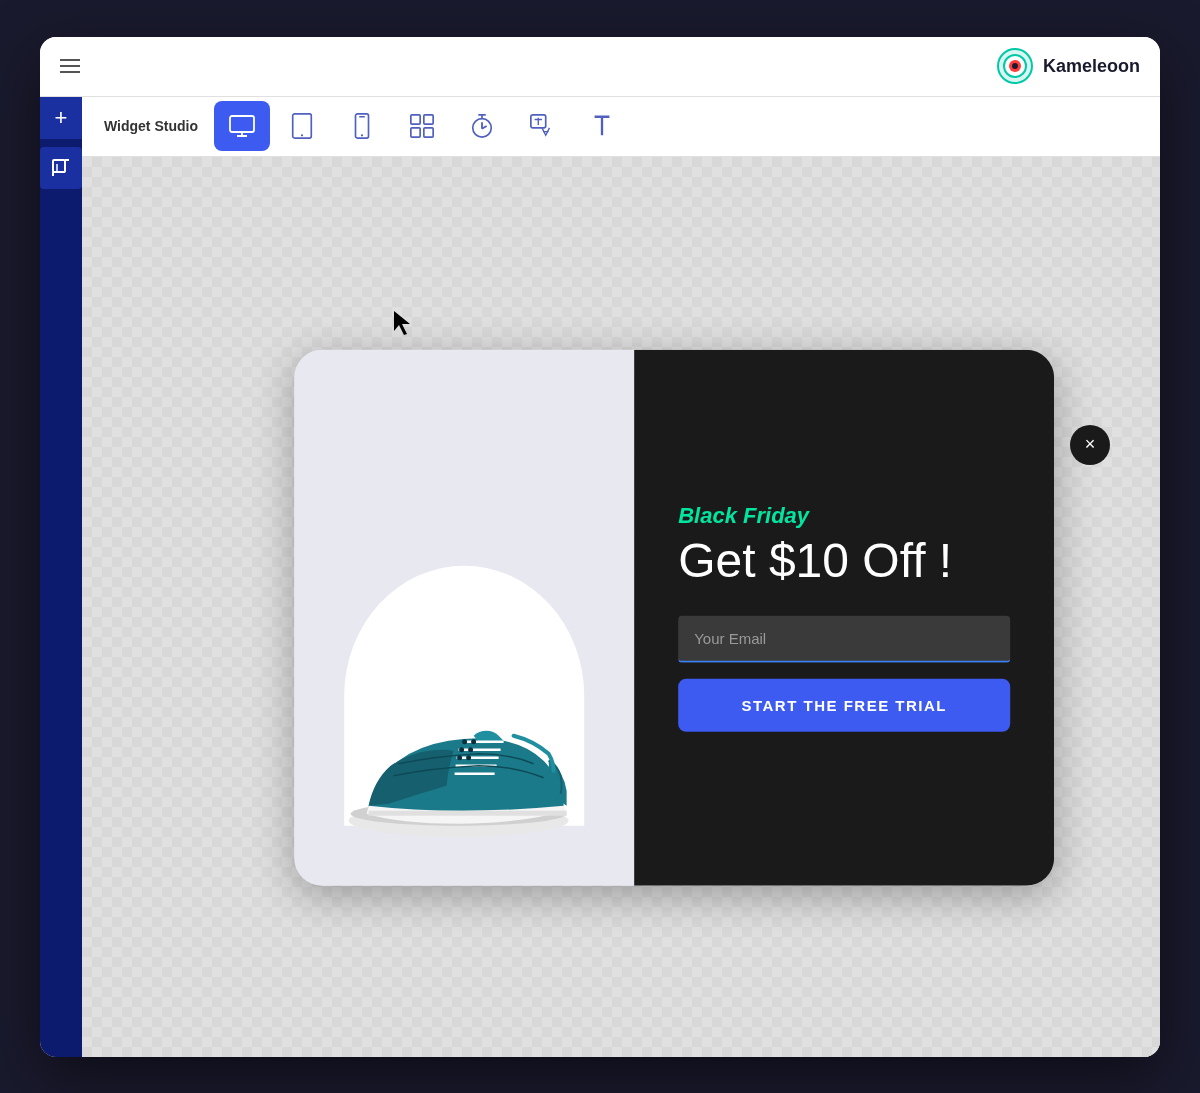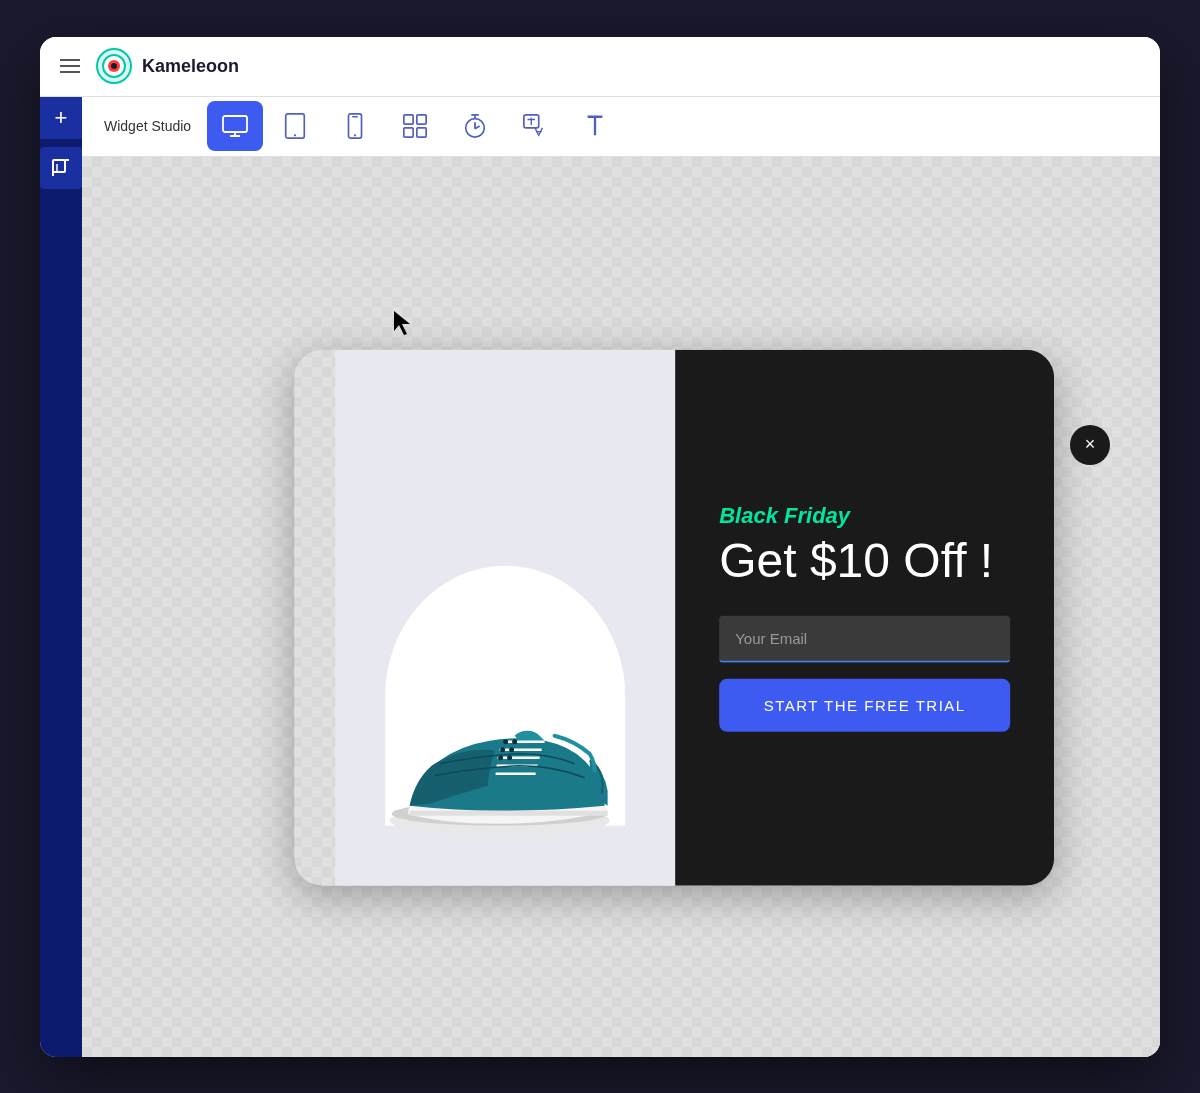--- a/index.html
+++ b/index.html
@@ -23,20 +23,21 @@
     }
     
     .top-bar {
       height: 60px;
       background: #ffffff;
       display: flex;
       align-items: center;
       padding: 0 20px;
       border-bottom: 1px solid #e0e0e0;
       flex-shrink: 0;
+      justify-content: space-between;
     }
     .hamburger-icon {
       display: flex;
       flex-direction: column;
       gap: 4px;
       margin-right: 16px;
       cursor: pointer;
     }
     .hamburger-icon span {
       display: block;
@@ -117,21 +118,21 @@
     }
     .toolbar-content-area {
       display: flex;
       flex-direction: column;
       flex: 1;
       overflow: hidden;
     }
     .toolbar-label {
       font-size: 14px;
       color: #333;
-      font-weight: 400;
+      font-weight: 700;
       padding: 0 12px;
     }
     .toolbar-btn {
       width: 56px;
       height: 50px;
       display: flex;
       align-items: center;
       justify-content: center;
       border-radius: 8px;
       cursor: pointer;
@@ -173,21 +174,20 @@
       position: absolute;
       top: 50%;
       left: 50%;
       transform: translate(-43%, -48%);
       width: 760px;
       height: 536px;
       border-radius: 28px;
       overflow: hidden;
       display: flex;
       box-shadow: 0 10px 40px rgba(0,0,0,0.3);
-      padding-left: 41px;
     }
     .popup-left {
       width: 340px;
       background: #e8e8f0;
       display: flex;
       align-items: center;
       justify-content: center;
       position: relative;
       flex-shrink: 0;
     }
@@ -246,21 +246,21 @@
     }
     .email-input::placeholder {
       color: #999;
     }
     .trial-btn {
       width: 100%;
       padding: 18px;
       background: #3d5af1;
       color: white;
       font-size: 15px;
-      font-weight: 400;
+      font-weight: 700;
       letter-spacing: 1.5px;
       border: none;
       border-radius: 8px;
       cursor: pointer;
       text-transform: uppercase;
     }
     
     .widget-close-btn {
       position: absolute;
       top: 12px;

